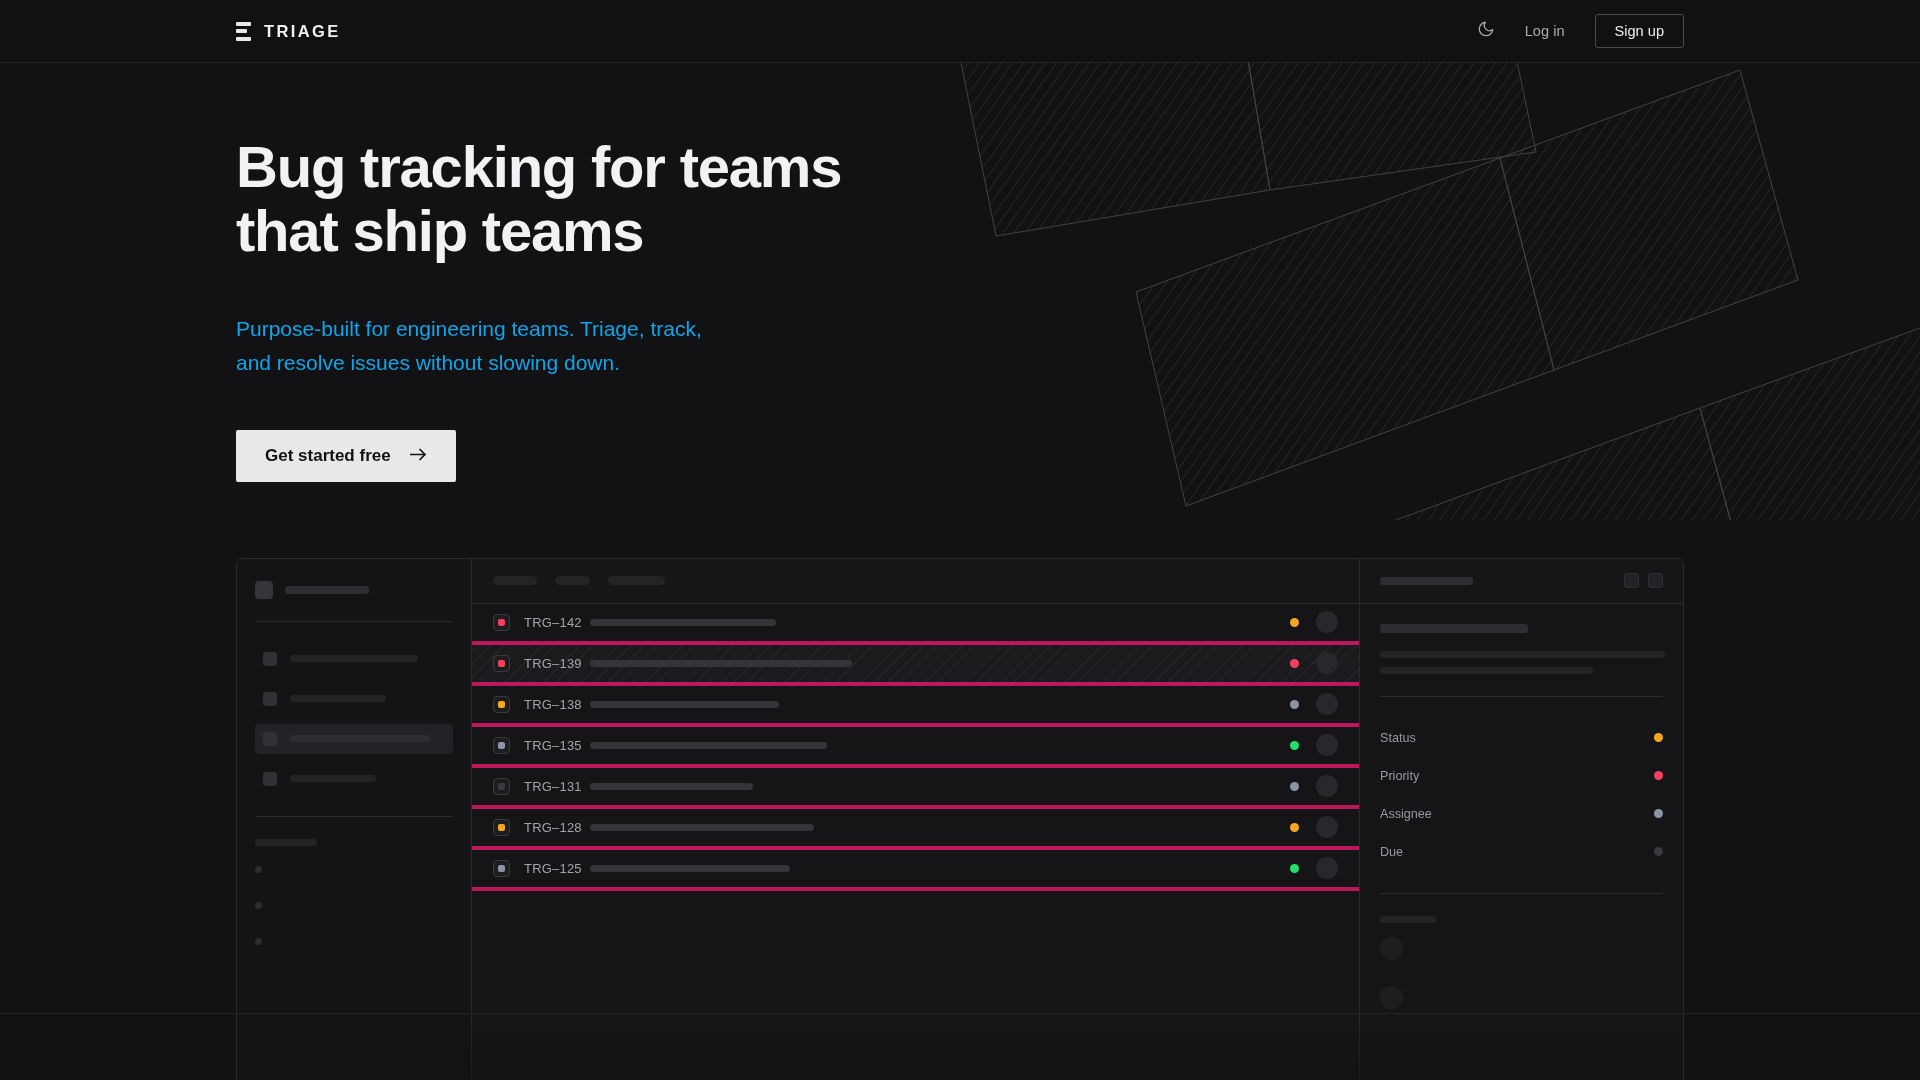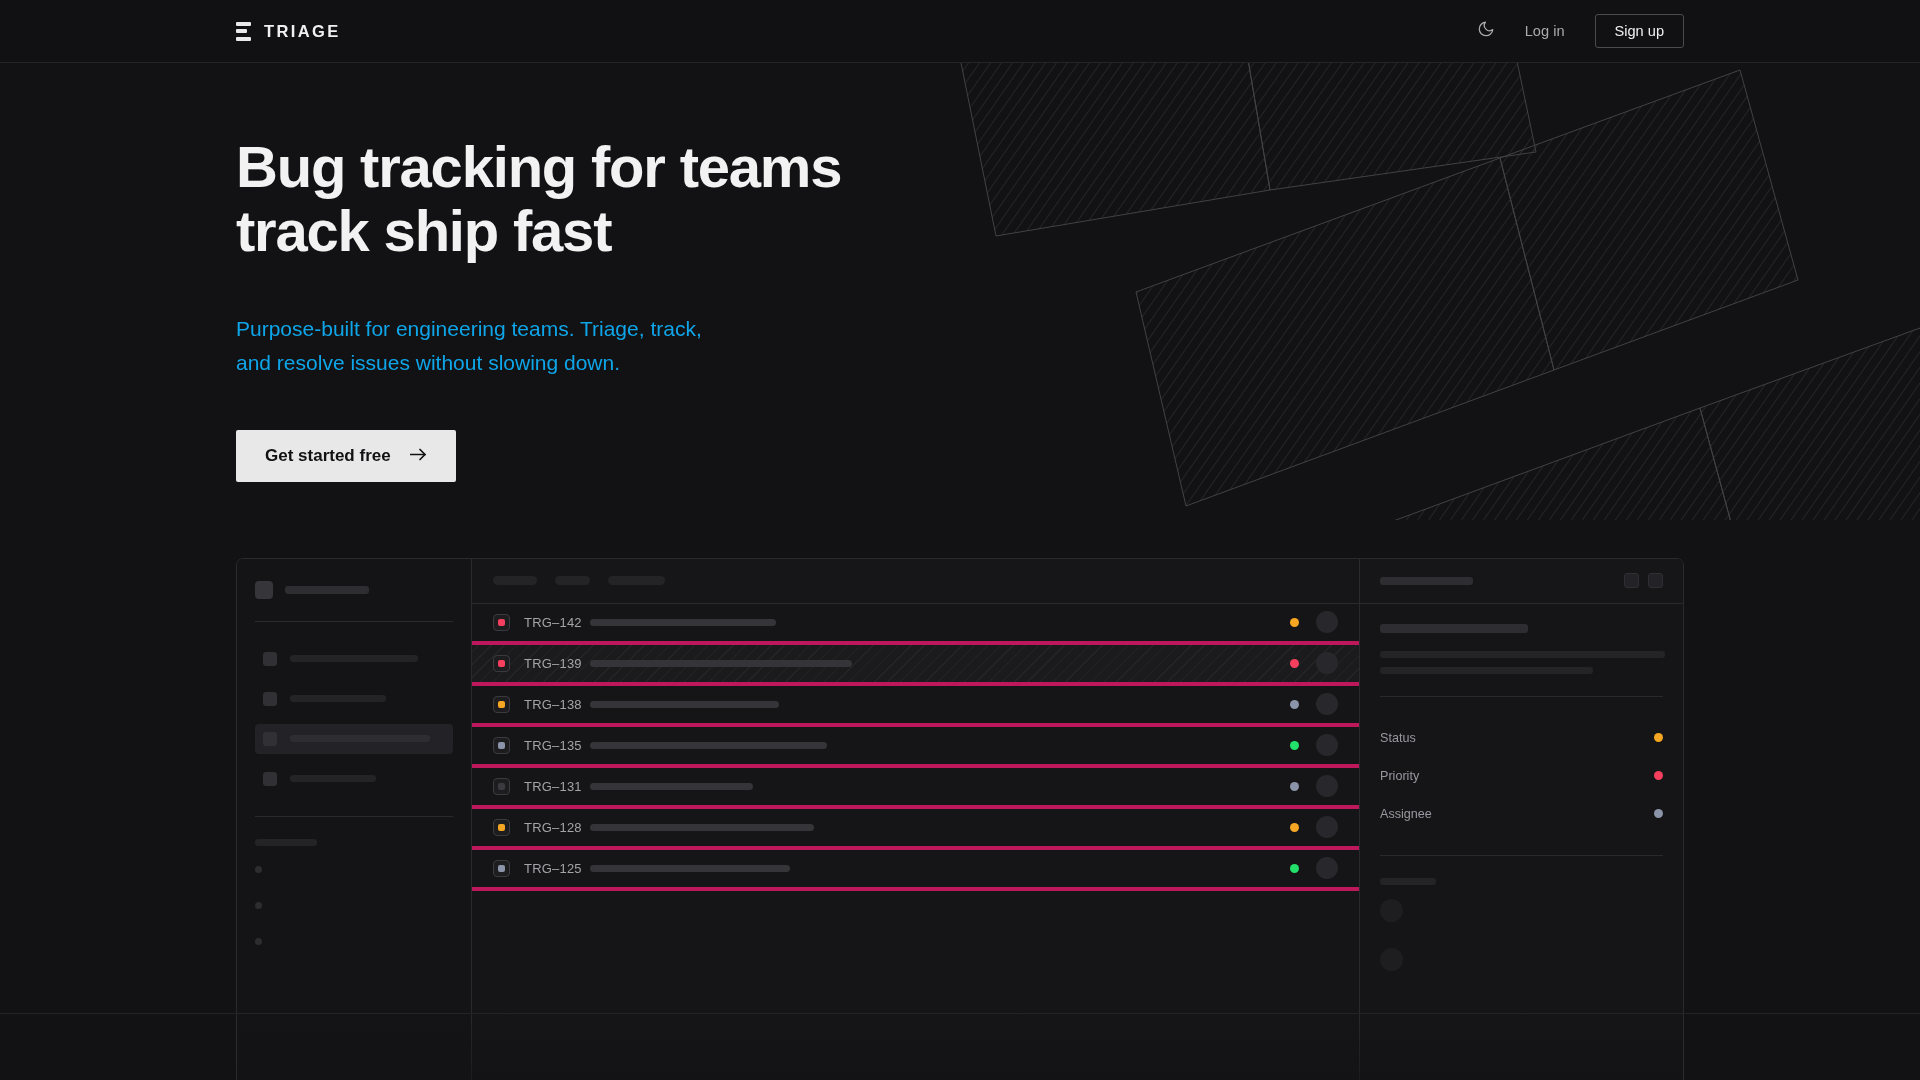--- a/index.html
+++ b/index.html
@@ -262,21 +262,21 @@
         <path d="M560 118 L800 30 L858 240 L614 330 Z"></path>
         <path d="M418 494 L760 368 L812 560 L470 688 Z"></path>
         <path d="M760 368 L980 288 L1030 474 L812 560 Z"></path>
       </g>
     </svg>
   </div>
 
   <section class="hero">
     <h1>
       <span>Bug tracking for teams</span><br>
-      <span>track ship fast</span>
+      <span>that ship teams</span>
     </h1>
     <p>Purpose-built for engineering teams. Triage, track, and resolve issues without slowing down.</p>
     <button class="btn-cta">
       <span>Get started free</span>
       <span>
         <svg width="17" height="13" viewBox="0 0 17 13" fill="none" stroke="#121214" stroke-width="1.7" stroke-linecap="round" stroke-linejoin="round">
           <line x1="0" y1="6.5" x2="15" y2="6.5"></line>
           <polyline points="10,1.5 15,6.5 10,11.5"></polyline>
         </svg>
       </span>
@@ -422,20 +422,24 @@
               <span class="mk-meta-dot" style="background: rgb(245, 166, 35);"></span>
             </div>
             <div class="mk-meta-row">
               <span class="mk-meta-label">Priority</span>
               <span class="mk-meta-dot" style="background: rgb(244, 63, 94);"></span>
             </div>
             <div class="mk-meta-row">
               <span class="mk-meta-label">Assignee</span>
               <span class="mk-meta-dot" style="background: rgb(139, 148, 168);"></span>
             </div>
+            <div class="mk-meta-row">
+              <span class="mk-meta-label">Due</span>
+              <span class="mk-meta-dot" style="background: rgb(58, 58, 63);"></span>
+            </div>
           </div>
         <div class="mk-divider"></div>
         <span class="sk-d" style="width:56px;height:7px;margin-bottom:14px"></span>
         <div id="mk-avatars">
             <div class="mk-avatar-lg" style="margin-bottom: 26px;"></div>
             <div class="mk-avatar-lg" style="margin-bottom: 26px;"></div>
           </div>
       </div>
     </aside>
 

